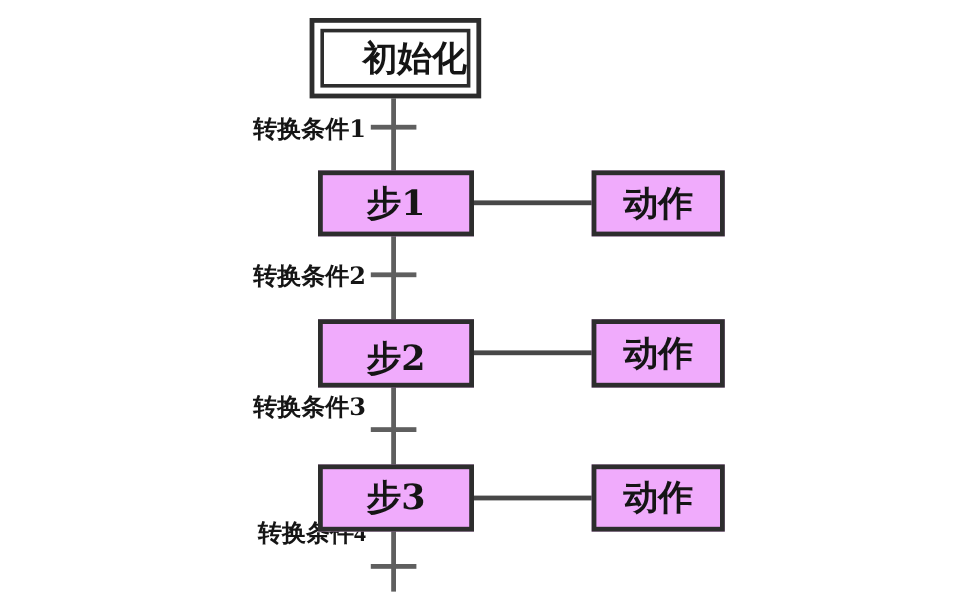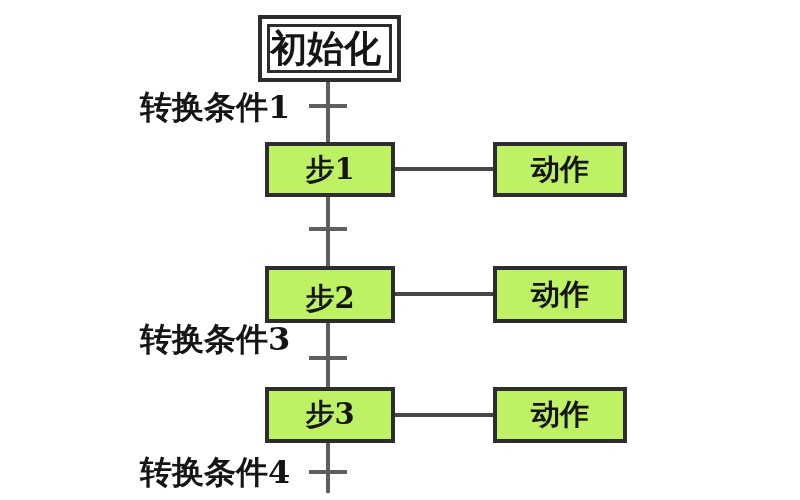--- a/index.html
+++ b/index.html
@@ -40,31 +40,31 @@
   .tick.t1 { top: 104px; }
   .tick.t2 { top: 227px; }
   .tick.t3 { top: 356px; }
   .tick.t4 { top: 470px; }
 
   
   .tlabel {
     position: absolute;
     left: 140px;
     width: 165px;
-    text-align: left;
-    font-size: 32px;
+    text-align: right;
+    font-size: 20px;
     line-height: 30px;
     font-weight: 700;
     white-space: nowrap;
     z-index: 2;
   }
   .tlabel.l1 { top: 92px; }
   .tlabel.l2 { top: 215px; }
   .tlabel.l3 { top: 324px; }
-  .tlabel.l4 { top: 457px; }
+  .tlabel.l4 { top: 430px; font-family: Liberation Serif, serif; }
 
   
   .init-outer {
     position: absolute;
     left: 258px;
     top: 15px;
     width: 143px;
     height: 67px;
     border: 4px solid var(--border, #2d2d2d);
     background: #ffffff;
@@ -74,46 +74,46 @@
   .init-inner {
     position: absolute;
     left: 5px;
     right: 5px;
     top: 5px;
     bottom: 5px;
     border: 3px solid var(--border, #2d2d2d);
     box-sizing: border-box;
     display: flex;
     align-items: center;
-    justify-content: flex-start;
-    font-size: 37px;
+    justify-content: flex-end;
+    font-size: 29px;
     font-weight: 600;
     white-space: nowrap;
   }
 
   
   .box {
     position: absolute;
     border: 4px solid var(--border, #2d2d2d);
-    background: #bef264;
+    background: #f0abfc;
     box-sizing: border-box;
     display: flex;
     align-items: center;
     justify-content: center;
     font-size: 29px;
     font-weight: 600;
     white-space: nowrap;
     z-index: 2;
   }
   .step   { left: 265px; width: 130px; }
   .step.s1 { top: 142px; height: 55px; }
   .step.s2 { top: 266px; height: 57px; align-items: flex-end; }
   .step.s3 { top: 387px; height: 56px; }
 
-  .action { left: 493px; width: 134px; }
+  .action { left: 493px; width: 111px; }
   .action.a1 { top: 142px; height: 55px; }
   .action.a2 { top: 266px; height: 57px; }
   .action.a3 { top: 387px; height: 56px; }
 
   
   .conn {
     position: absolute;
     left: 393px;
     width: 101px;
     height: 4px;
@@ -130,20 +130,21 @@
 <div class="canvas">
 
   <div class="spine"></div>
 
   <div class="tick t1"></div>
   <div class="tick t2"></div>
   <div class="tick t3"></div>
   <div class="tick t4"></div>
 
   <div class="tlabel l1">转换条件1</div>
+  <div class="tlabel l2">转换条件2</div>
   <div class="tlabel l3">转换条件3</div>
   <div class="tlabel l4">转换条件4</div>
 
   <div class="init-outer">
     <div class="init-inner">
       <span>初始化</span>
     </div>
   </div>
 
   <div class="conn c1"></div>

